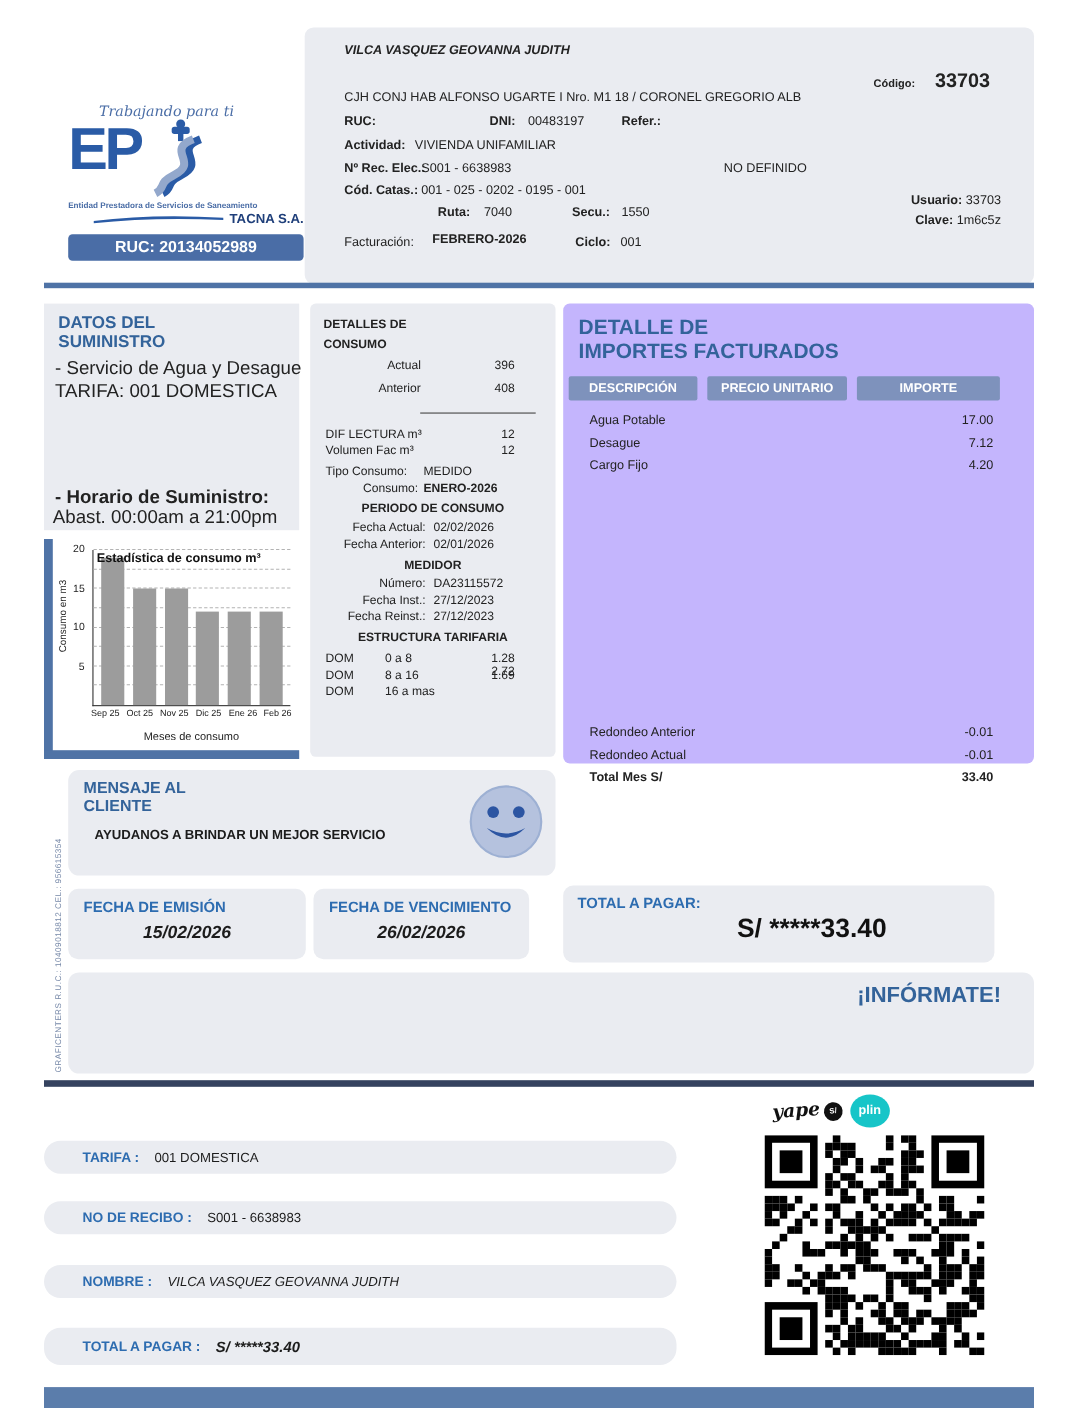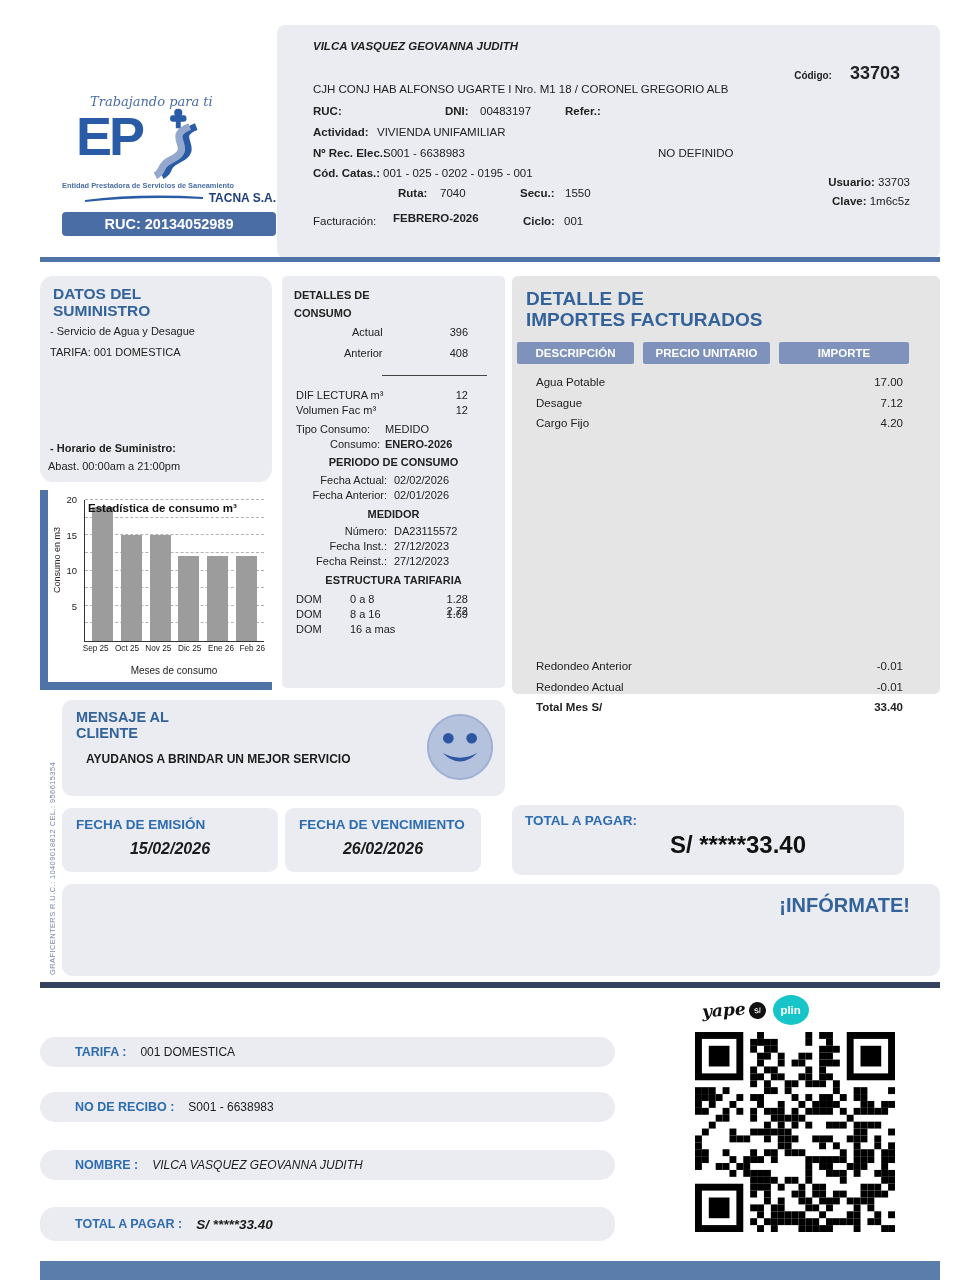--- a/index.html
+++ b/index.html
@@ -7,21 +7,21 @@
         font-family:"Liberation Sans",sans-serif;color:#222;}
 
   
   .side-note{position:absolute;left:48px;top:975px;transform-origin:left top;
     transform:rotate(-90deg);font-size:7.5px;color:#7688a8;white-space:nowrap;letter-spacing:.4px;}
 
   
   .logo-block{position:absolute;left:62px;top:94px;width:214px;}
   .tagline{font-family:"DejaVu Serif",serif;font-style:italic;font-size:13px;color:#4a6da6;margin-left:28px;}
   .eps-row{display:flex;align-items:flex-start;margin-top:-2px;}
-  .eps-text{font-size:54px;font-weight:bold;color:#2a5ba6;letter-spacing:-3px;line-height:58px;margin-left:14px;}
+  .eps-text{font-size:54px;font-weight:bold;color:#2a5ba6;letter-spacing:-3px;line-height:58px;}
   .logo-sub{font-size:7.4px;font-weight:bold;color:#4a6da6;margin-top:-2px;white-space:nowrap;}
   .tacna-row{display:flex;align-items:center;justify-content:flex-end;gap:4px;margin-top:1px;}
   .tacna{font-size:12px;font-weight:bold;color:#1f3f7a;}
   .ruc-bar{margin-top:7px;background:#4a6da6;color:#fff;font-weight:bold;font-size:14.5px;
     text-align:center;border-radius:4px;padding:4px 0;}
 
   
   .header-box{position:absolute;left:277px;top:25px;width:663px;height:233px;background:#eaecf1;border-radius:8px;}
   .header-box span{position:absolute;font-size:11.5px;color:#222;white-space:nowrap;}
   .hl{font-weight:bold;}
@@ -34,24 +34,24 @@
   .p-actl{left:36px;top:101px;} .p-actv{left:100px;top:101px;}
   .p-recl{left:36px;top:122px;} .p-recv{left:106px;top:122px;} .p-nodef{left:381px;top:122px;}
   .p-catl{left:36px;top:142px;} .p-catv{left:106px;top:142px;}
   .p-rutal{left:121px;top:162px;} .p-rutav{left:163px;top:162px;} .p-secul{left:243px;top:162px;} .p-secuv{left:288px;top:162px;}
   .p-usr{right:30px;top:151px;font-size:12px;} .p-clv{right:30px;top:170px;font-size:12px;}
   .p-factl{left:36px;top:190px;} .p-factv{left:116px;top:187px;font-size:14.5px;font-weight:bold;}
   .p-cicll{left:246px;top:190px;} .p-ciclv{left:287px;top:190px;}
   .blue-divider{position:absolute;left:40px;top:257px;width:900px;height:5px;background:#4f73a6;}
 
   
-  .datos-box{position:absolute;left:40px;top:276px;width:232px;height:206px;background:#eaecf1;border-radius:13px;}
+  .datos-box{position:absolute;left:40px;top:276px;width:232px;height:206px;background:#eaecf1;border-radius:0;}
   .sec-title{font-size:15.5px;font-weight:bold;color:#33639a;line-height:16.5px;}
   .datos-box .sec-title{position:absolute;left:13px;top:10px;}
-  .datos-box span{position:absolute;font-size:11px;color:#222;white-space:nowrap;}
+  .datos-box span{position:absolute;font-size:17px;color:#222;white-space:nowrap;}
   .d-serv{left:10px;top:49px;} .d-tar{left:10px;top:70px;}
   .d-horl{left:10px;top:166px;font-weight:bold;font-size:11.5px;} .d-horv{left:8px;top:184px;font-size:10.5px;}
 
   
   .chart-box{position:absolute;left:40px;top:490px;width:232px;height:200px;background:#fff;}
   .strip-left{position:absolute;left:0;top:0;width:8px;height:100%;background:#4f73a6;}
   .strip-bottom{position:absolute;left:0;bottom:0;height:8px;width:100%;background:#4f73a6;}
   .chart-inner{position:absolute;left:10px;top:0;right:0;bottom:10px;background:#fff;}
   .chart-title{position:absolute;left:38px;top:12px;font-size:11.5px;font-weight:bold;color:#111;z-index:3;white-space:nowrap;}
   .chart-ylabel{position:absolute;left:-33px;top:34%;width:80px;text-align:center;
@@ -86,21 +86,21 @@
   .c-medt{top:232px;}
   .c-numl{left:0;top:249px;width:105px;text-align:right;} .c-numv{left:112px;top:249px;}
   .c-insl{left:0;top:264px;width:105px;text-align:right;} .c-insv{left:112px;top:264px;}
   .c-reil{left:0;top:279px;width:105px;text-align:right;} .c-reiv{left:112px;top:279px;}
   .c-estt{top:298px;}
   .c-r0a{left:14px;top:317px;} .c-r0b{left:68px;top:317px;} .c-r0c{right:37px;top:317px;}
   .c-r1a{left:14px;top:332px;} .c-r1b{left:68px;top:332px;} .c-r1c{right:37px;top:332px;}
   .c-r2a{left:14px;top:347px;} .c-r2b{left:68px;top:347px;} .c-r2c{right:37px;top:329px;}
 
   
-  .importes-box{position:absolute;left:512px;top:276px;width:428px;height:418px;background:#e5e5e5;border-radius:6px;}
+  .importes-box{position:absolute;left:512px;top:276px;width:428px;height:418px;background:#c4b5fd;border-radius:6px;}
   .i-title{position:absolute;left:14px;top:12px;font-size:19px;font-weight:bold;color:#33639a;line-height:21px;}
   .i-pills{position:absolute;left:5px;top:66px;display:flex;gap:9px;}
   .pill{height:22px;line-height:22px;background:#7e92bc;color:#fff;font-weight:bold;font-size:11.5px;
     text-align:center;border-radius:2px;}
   .pill1{width:117px;} .pill2{width:127px;} .pill3{width:130px;}
   .i-rows{position:absolute;left:0;right:0;top:96px;}
   .i-bottom{position:absolute;left:0;right:0;top:380px;}
   .irow{display:flex;font-size:11.5px;line-height:20.6px;color:#222;}
   .irow .d{padding-left:24px;} .irow .v{margin-left:auto;padding-right:37px;}
   .irow.total{font-weight:bold;}

